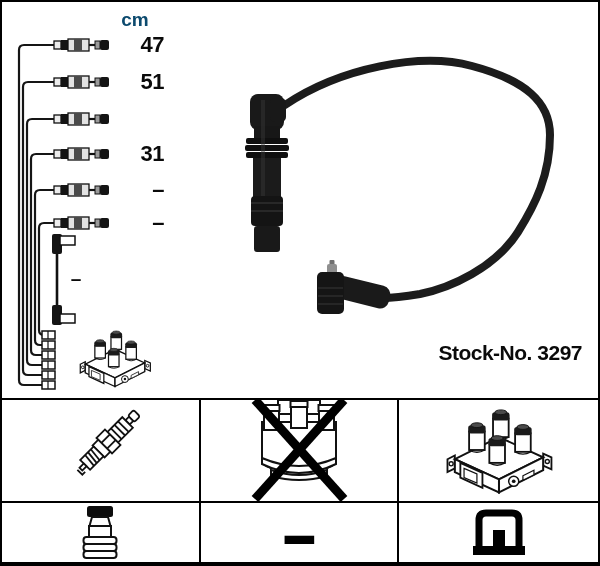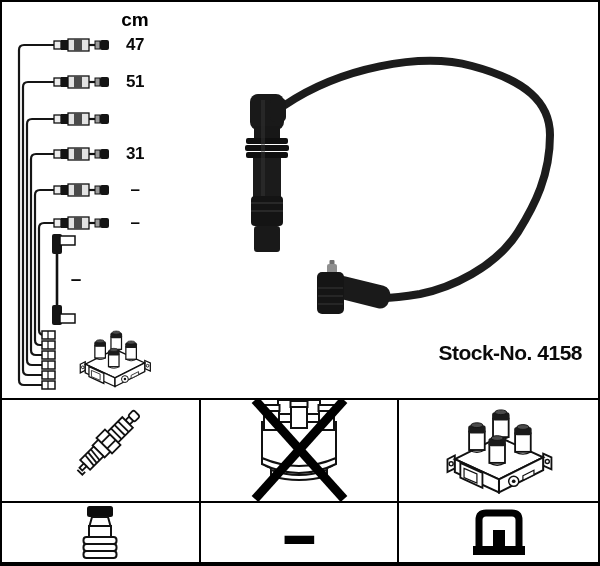--- a/index.html
+++ b/index.html
@@ -10,26 +10,26 @@
     background:#fff;
     border:2px solid #000;
     border-bottom-width:4px;
     font-family:"Liberation Sans", sans-serif;
     color:#0a0a0a;
     overflow:hidden;
   }
   .abs{position:absolute;}
   .len-label{
     position:absolute;left:104px;width:58px;
-    text-align:center;font-weight:700;font-size:17px;line-height:26px;
+    text-align:right;font-weight:700;font-size:22px;line-height:26px;
     letter-spacing:-0.5px;color:#0a0a0a;
   }
   .unit-label{
     position:absolute;left:104px;top:7px;width:58px;
-    text-align:center;font-weight:700;font-size:19px;color:#000000;
+    text-align:center;font-weight:700;font-size:19px;color:#0c4a6e;
   }
   .mini-dash{
     position:absolute;left:60px;top:266px;width:28px;
     text-align:center;font-weight:700;font-size:19px;color:#0a0a0a;
   }
   .part-block{
     position:absolute;top:334px;right:16px;text-align:right;
   }
   .part-model{font-weight:700;font-size:28px;letter-spacing:-0.5px;line-height:30px;}
   .part-stock{font-weight:700;font-size:21px;letter-spacing:-0.5px;line-height:24px;margin-top:5px;}
@@ -234,21 +234,21 @@
       <rect x="99.5" y="220" width="5" height="5" rx="1" fill="#707070"></rect>
       <rect x="97" y="224" width="10" height="10" rx="2" fill="#8f8f8f"></rect>
       <rect x="87" y="232" width="27" height="42" rx="5" fill="#151515"></rect>
       <line x1="88" y1="248" x2="113" y2="248" stroke="#2c2c2c" stroke-width="1.5"></line>
       <line x1="88" y1="256" x2="113" y2="256" stroke="#2c2c2c" stroke-width="1.5"></line>
       <line x1="88" y1="264" x2="113" y2="264" stroke="#2c2c2c" stroke-width="1.5"></line>
     </g>
   </svg>
 
   <div class="part-block">
-    <div class="part-stock">Stock-No. 4158</div>
+    <div class="part-stock">Stock-No. 3297</div>
   </div>
 
   <div class="compat-grid">
 
     <div class="cg-cell">
       <svg width="190" height="97" viewBox="0 0 190 97">
         <g transform="translate(95,48) rotate(45)" fill="#fff" stroke="#111" stroke-width="1.8">
           <rect x="-4.5" y="-52" width="9" height="8" rx="2"></rect>
           <rect x="-3" y="-44" width="6" height="5"></rect>
           <rect x="-7.5" y="-39" width="15" height="21"></rect>

